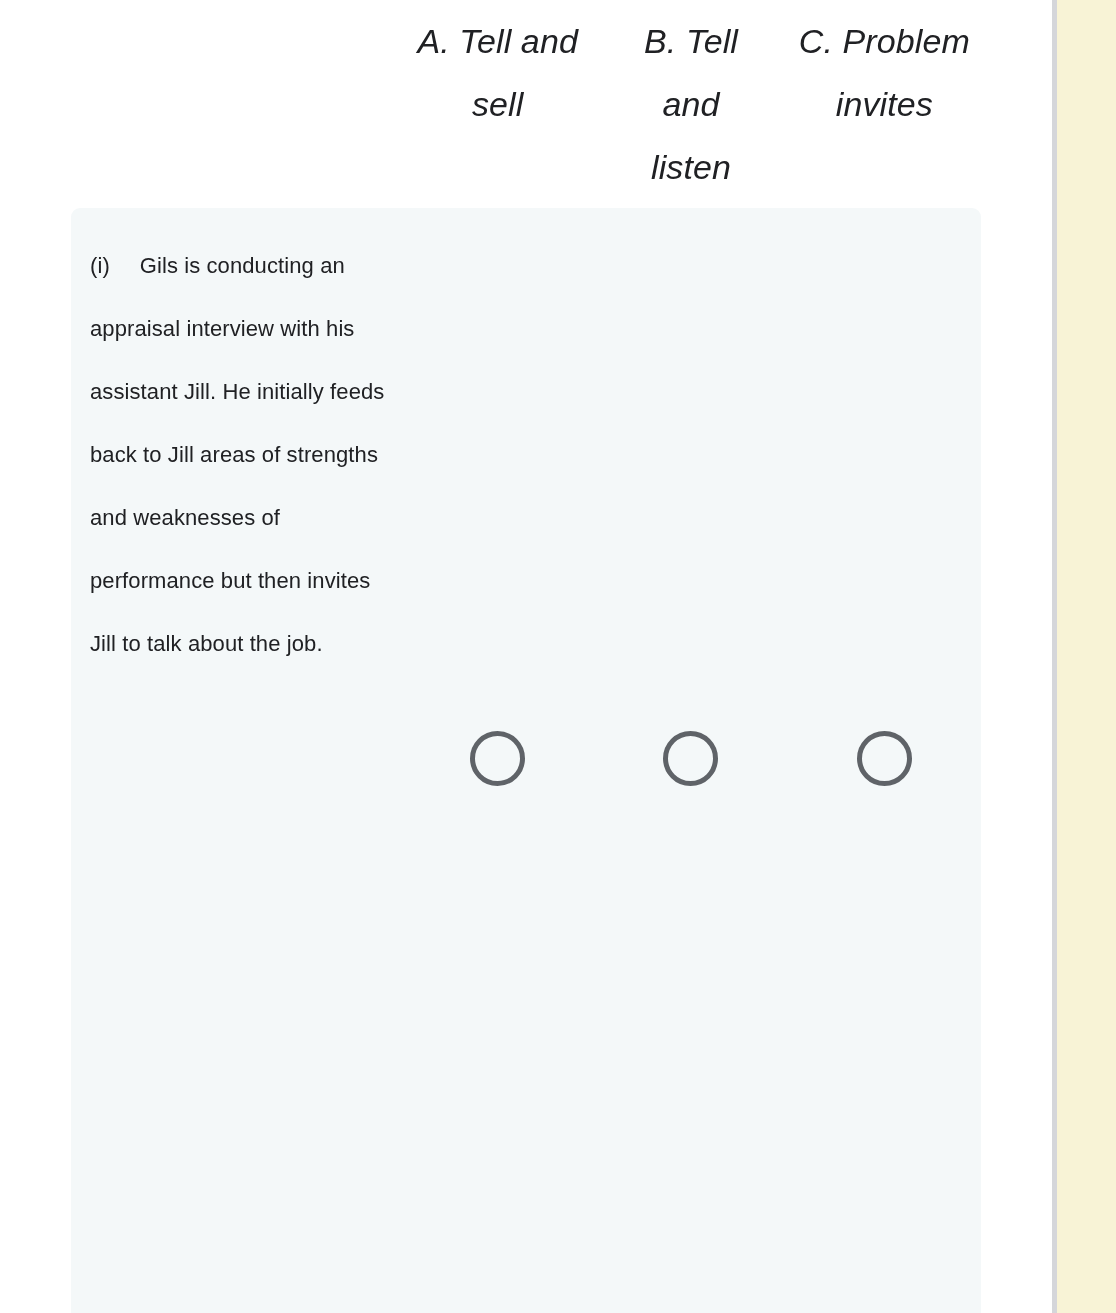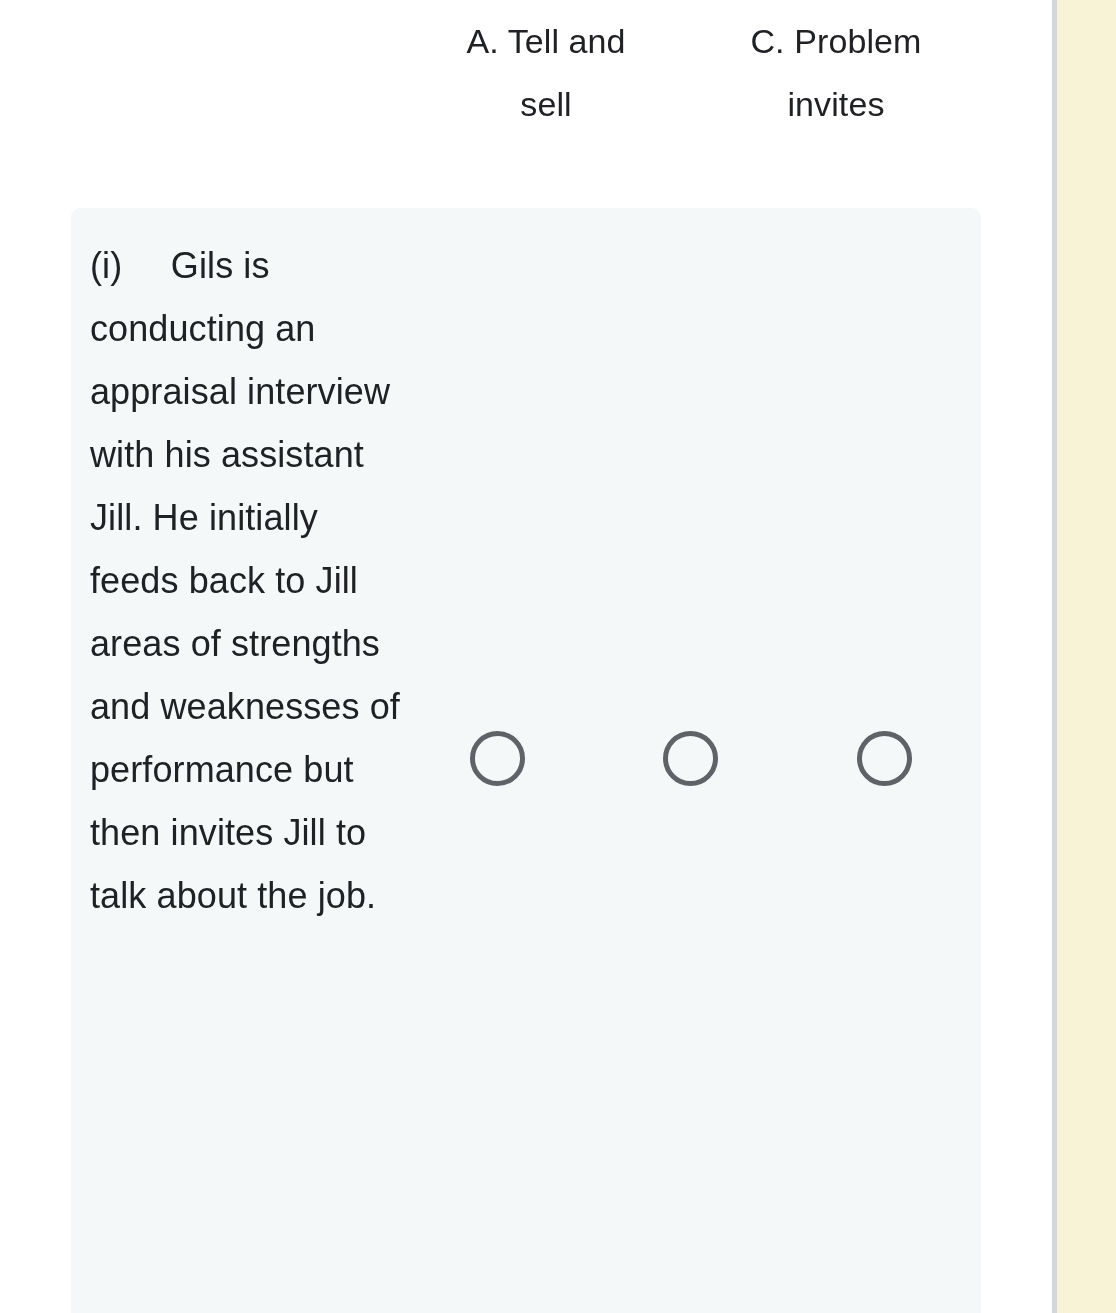--- a/index.html
+++ b/index.html
@@ -73,20 +73,21 @@
   }
   .header-col-label {
     font-size: 34px;
     line-height: 63px;
     color: #202124;
     text-align: center;
     font-weight: 400;
     letter-spacing: 0.1px;
     max-width: 180px;
     word-wrap: break-word;
+    font-style: italic;
   }
   .header-col.col-a .header-col-label { max-width: 170px; }
   .header-col.col-b .header-col-label { max-width: 130px; }
   .header-col.col-c .header-col-label { max-width: 185px; }
 
   
   .grid-row {
     position: absolute;
     left: 71px;
     top: 208px;
@@ -97,21 +98,21 @@
     display: flex;
     align-items: stretch;
   }
 
   .row-label-cell {
     flex: 0 0 330px;
     width: 330px;
     padding: 26px 0 0 19px;
   }
   .row-label-text {
-    font-size: 36px;
+    font-size: 22px;
     line-height: 63px;
     color: #202124;
     font-weight: 400;
     letter-spacing: 0.1px;
     white-space: pre-wrap;
     word-wrap: break-word;
   }
 
   .row-option-cell {
     flex: 1 1 0;
@@ -138,20 +139,23 @@
 
   <div class="content">
 
     <div class="grid-header">
       <div class="header-spacer"></div>
 
       <div class="header-col col-a">
         <div class="header-col-label">A. Tell and sell</div>
       </div>
 
+      <div class="header-col col-b">
+        <div class="header-col-label">B. Tell and listen</div>
+      </div>
 
       <div class="header-col col-c">
         <div class="header-col-label">C. Problem invites</div>
       </div>
     </div>
 
     <div class="grid-row" style="background: rgb(244, 248, 249);">
 
       <div class="row-label-cell">
         <div class="row-label-text">(i)	Gils is conducting an appraisal interview with his assistant Jill. He initially feeds back to Jill areas of strengths and weaknesses of performance but then invites Jill to talk about the job.</div>

